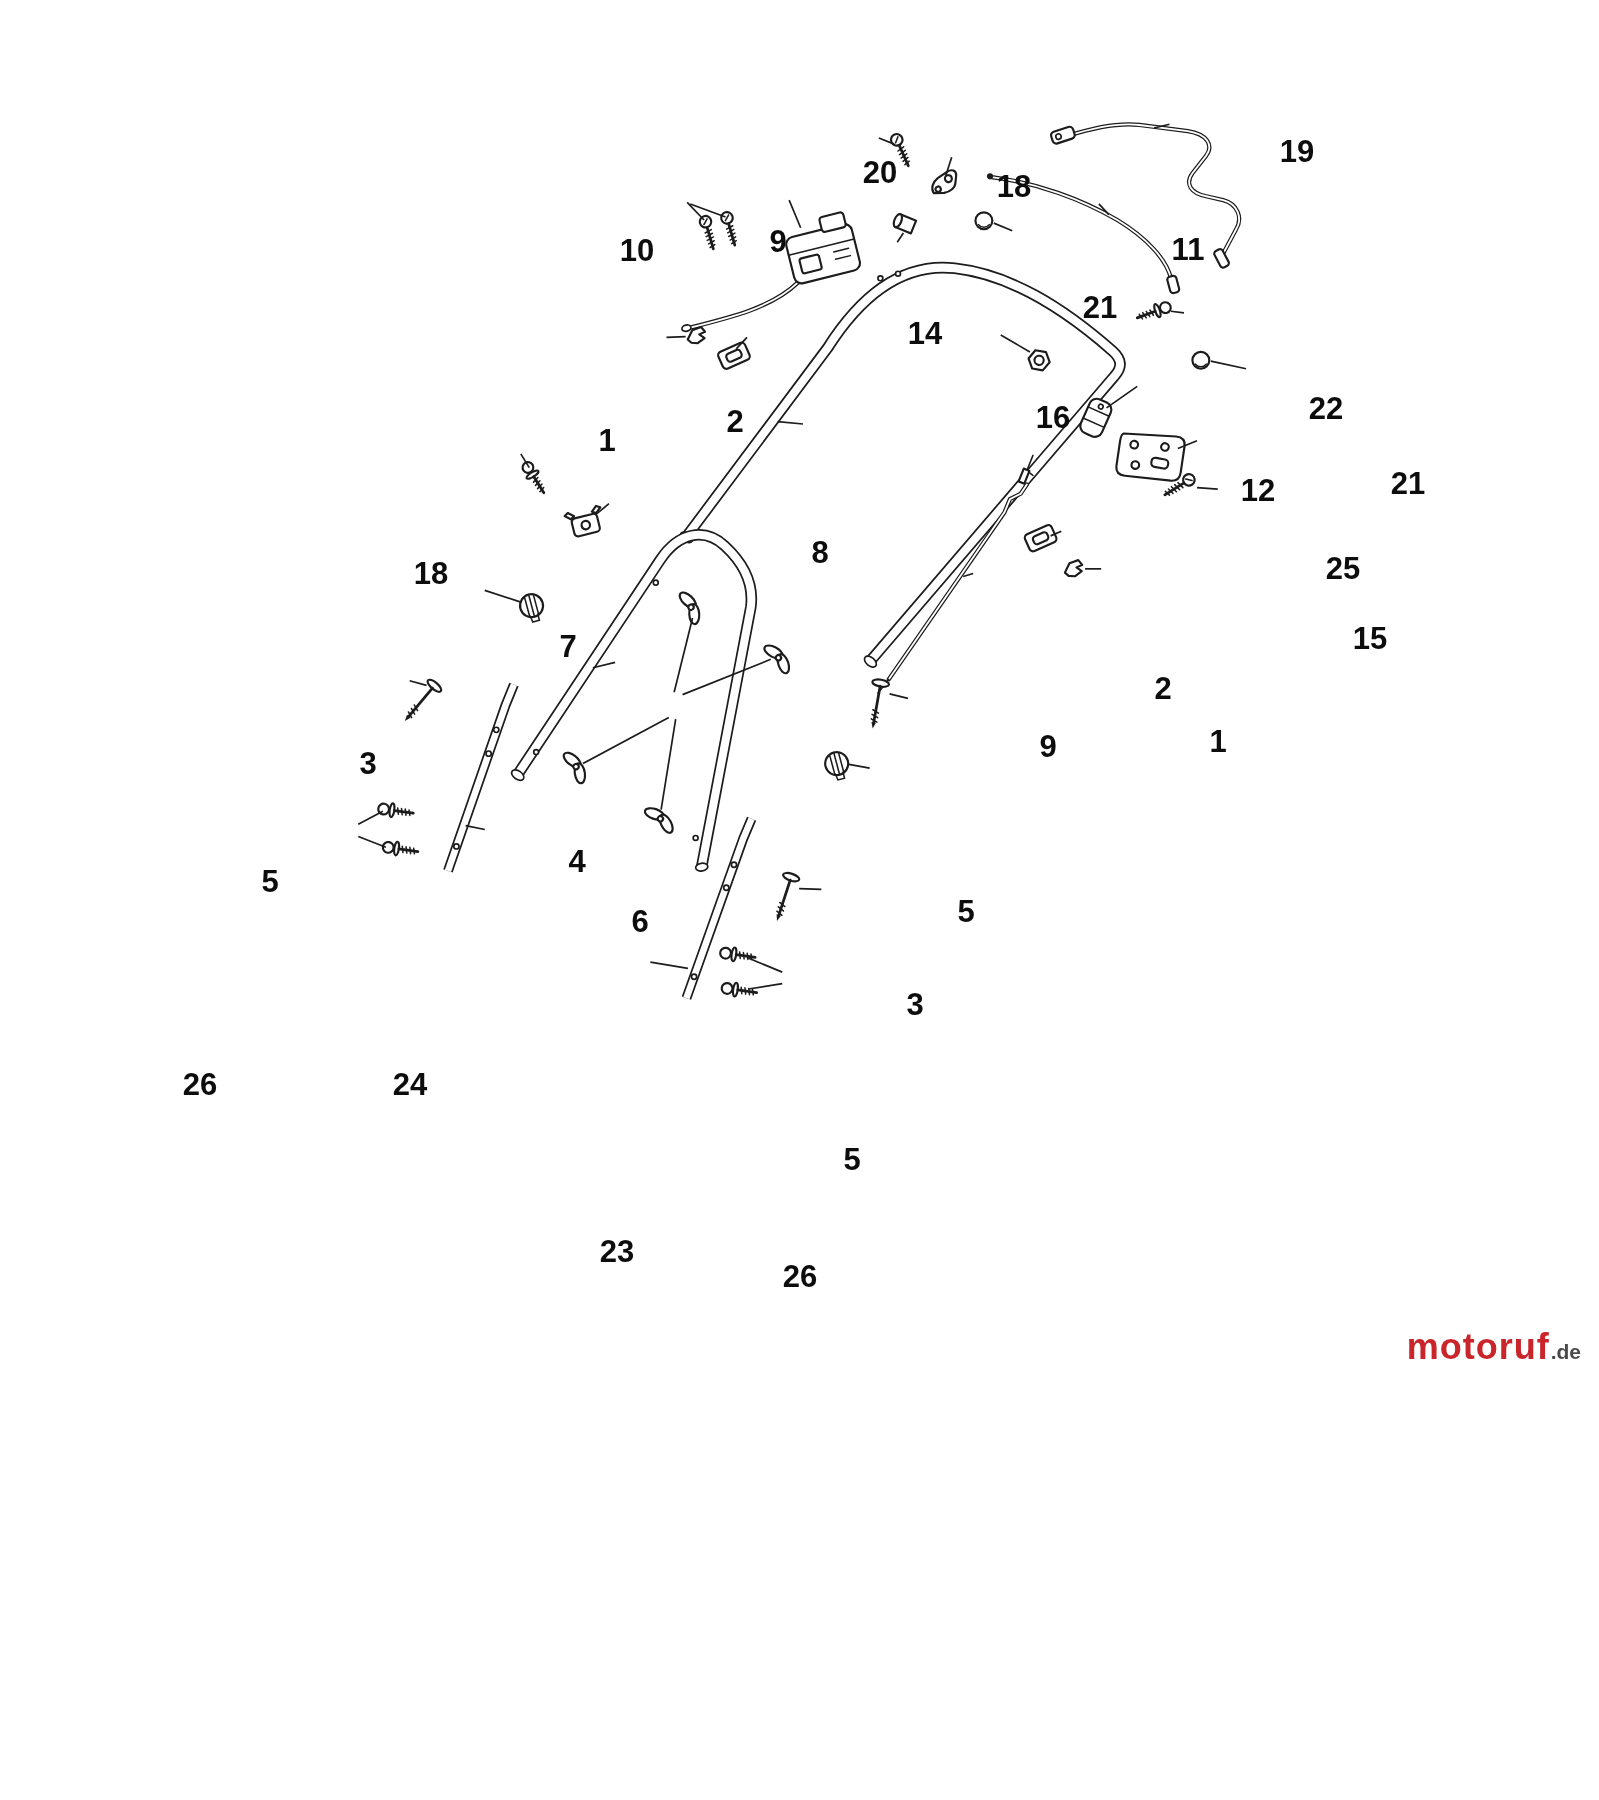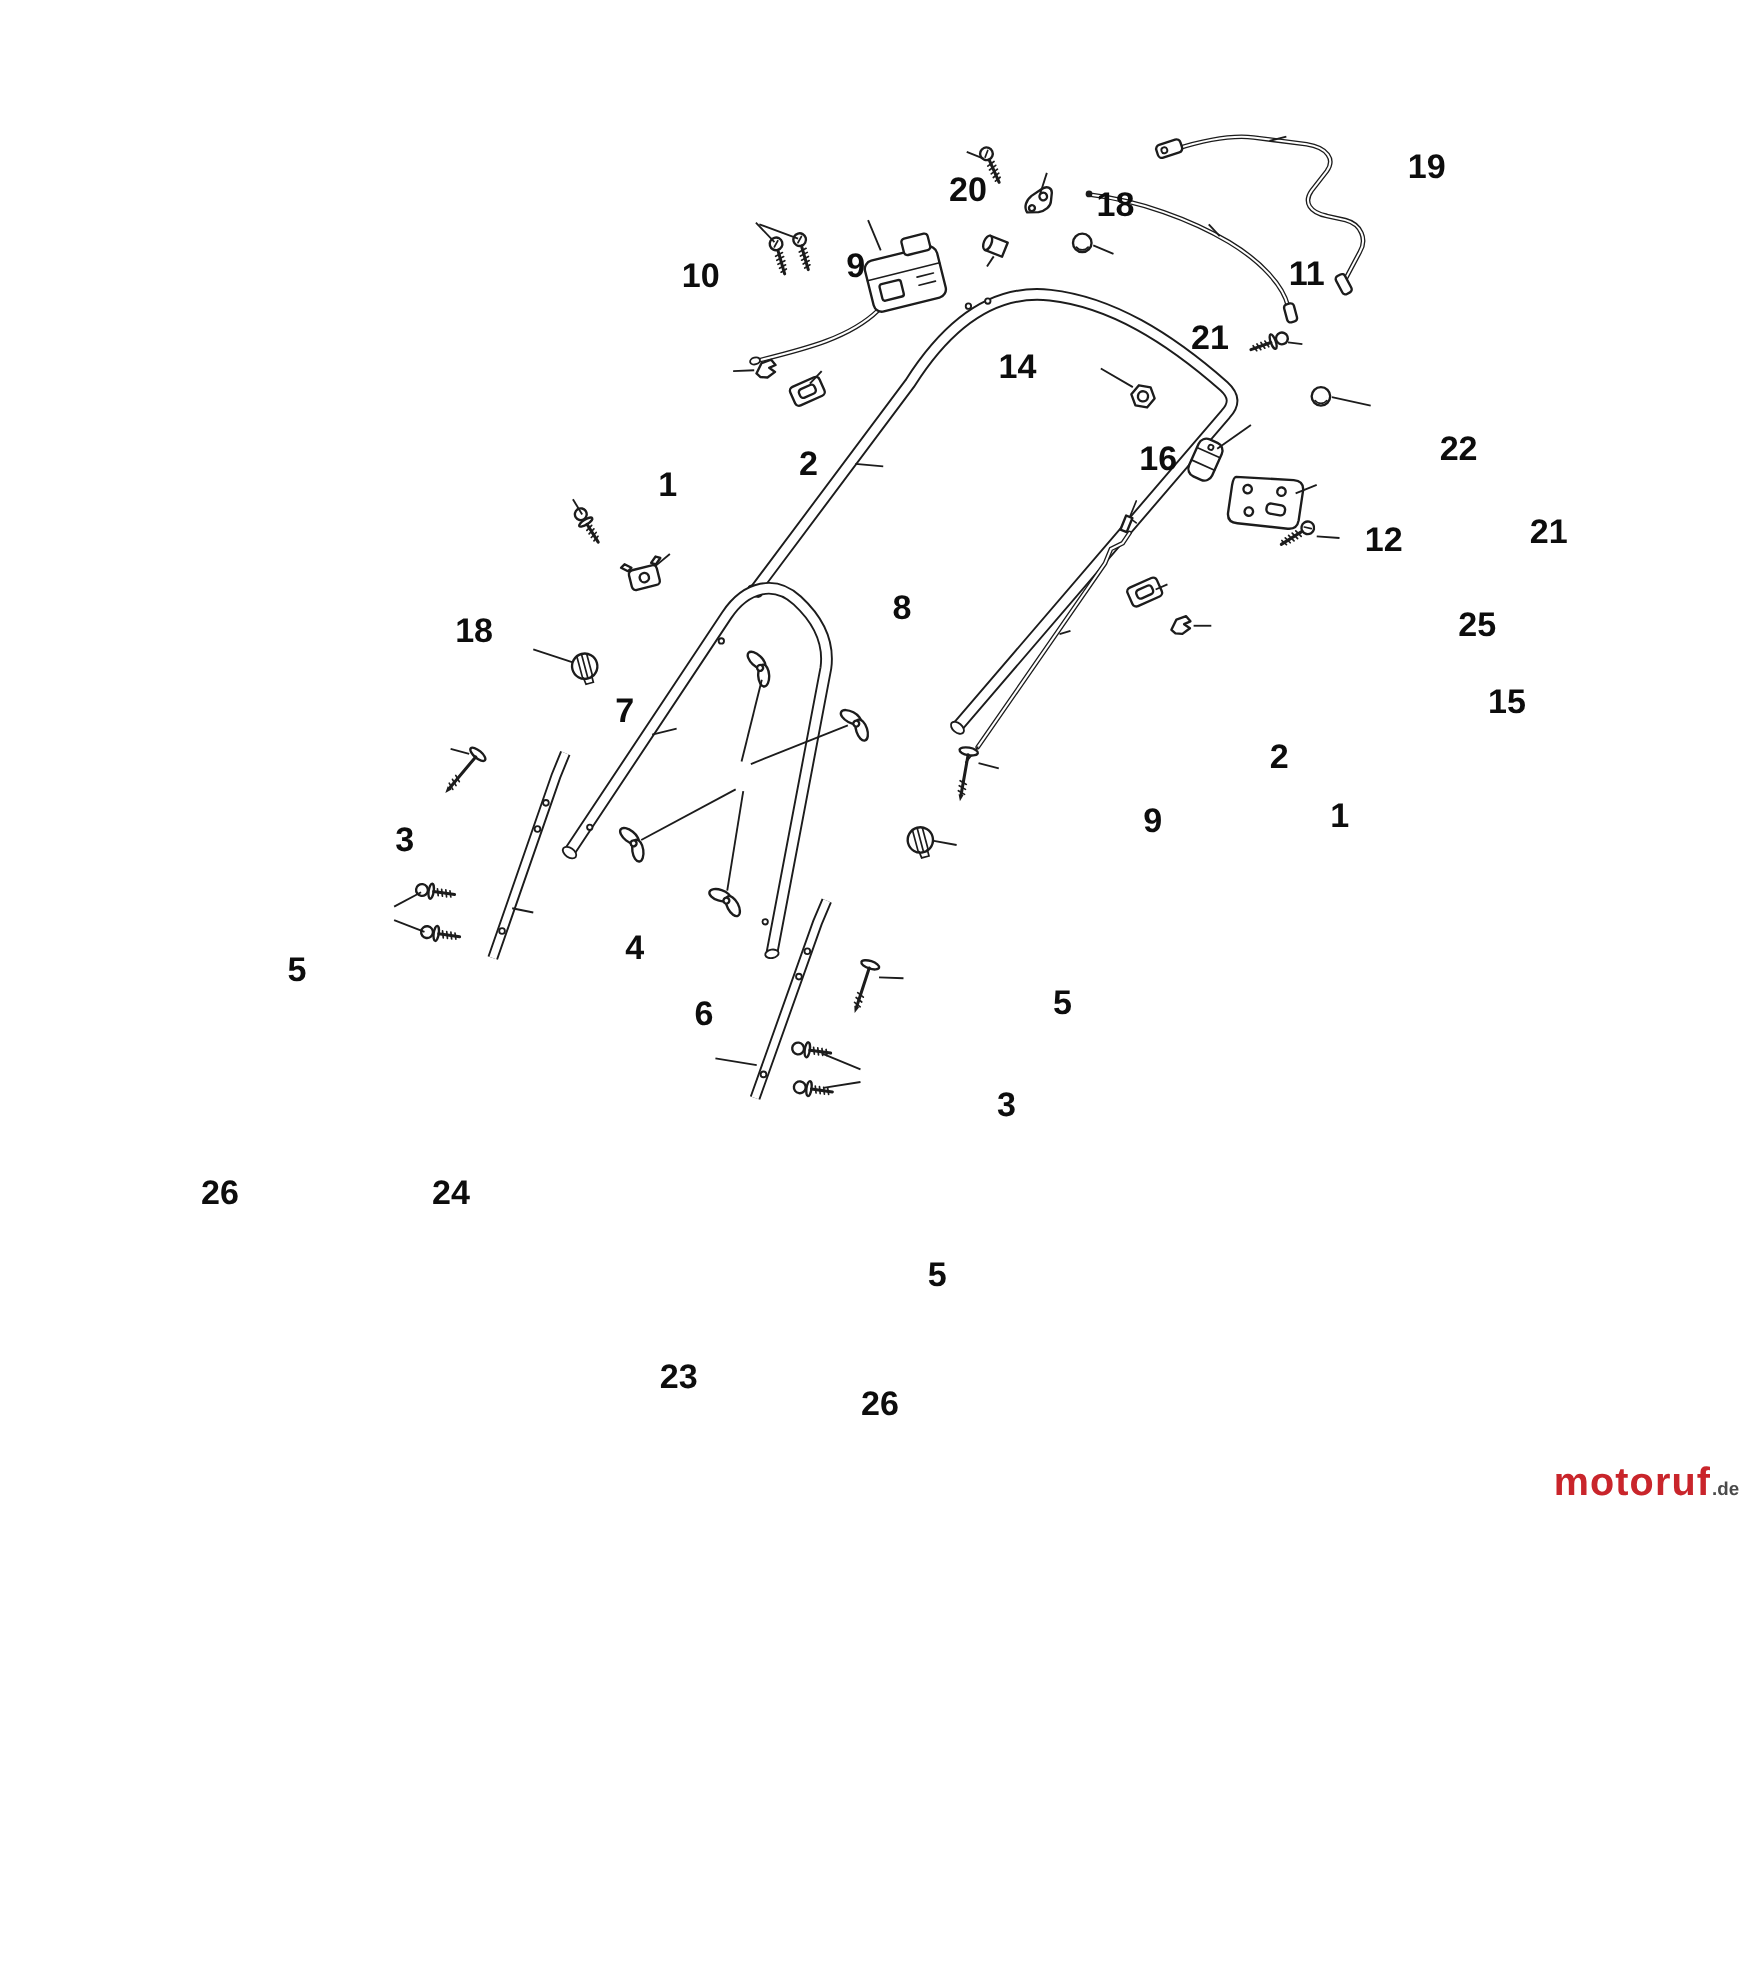--- a/index.html
+++ b/index.html
@@ -3,21 +3,21 @@
 <meta charset="utf-8">
 <style>
   html,body{margin:0;padding:0;background:#fff;}
   .stage{position:relative;width:1599px;height:1380px;background:#fff;overflow:hidden;
          font-family:"Liberation Sans",sans-serif;}
   .art{position:absolute;left:0;top:0;width:100%;height:100%;}
   .part-label{position:absolute;transform:translate(-50%,-50%);font-weight:700;font-size:31px;
               color:#0d0d0d;line-height:1;white-space:nowrap;font-family:"Liberation Sans",sans-serif;}
   .watermark{position:absolute;right:18px;bottom:12px;display:flex;align-items:baseline;gap:1px;}
   .watermark .brand{font-size:36px;font-weight:700;letter-spacing:1px;color:#c9252b;text-align:center;}
-  .watermark .tld{font-size:17px;font-weight:700;color:#4a4a4a;}
+  .watermark .tld{font-size:21px;font-weight:700;color:#4a4a4a;}
 
   
   .t-o{fill:none;stroke:#1c1c1c;stroke-width:15;stroke-linecap:butt;stroke-linejoin:round;}
   .t-i{fill:none;stroke:#ffffff;stroke-width:10.5;stroke-linecap:butt;stroke-linejoin:round;}
   .s-o{fill:none;stroke:#1c1c1c;stroke-width:13;stroke-linecap:butt;stroke-linejoin:miter;}
   .s-i{fill:none;stroke:#ffffff;stroke-width:8.5;stroke-linecap:butt;stroke-linejoin:miter;}
   .c-o{fill:none;stroke:#1c1c1c;stroke-width:5.5;stroke-linecap:round;}
   .c-i{fill:none;stroke:#ffffff;stroke-width:2.4;stroke-linecap:round;}
   .p2{fill:#ffffff;stroke:#1c1c1c;stroke-width:2.8;stroke-linejoin:round;}
   .p2s{fill:#ffffff;stroke:#1c1c1c;stroke-width:2.2;}

